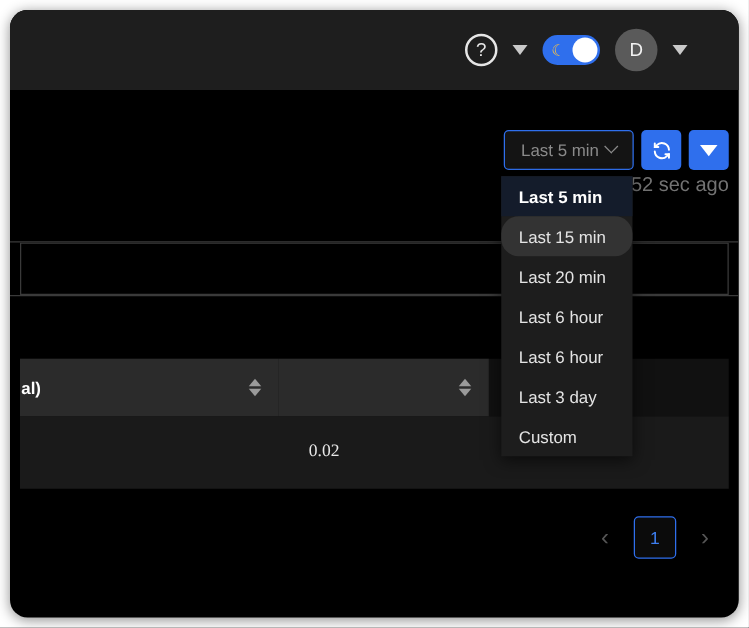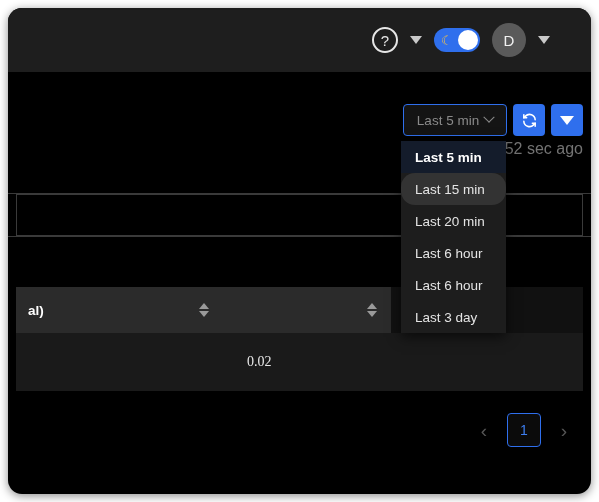--- a/index.html
+++ b/index.html
@@ -186,21 +186,21 @@
     align-items: center;
     background: #2b2b2b;
     color: #ffffff;
     font-size: 13.5px;
     font-weight: bold;
     box-sizing: border-box;
     position: relative;
   }
   .th.col1 {
     width: 207px;
-    padding-left: 12px;
+    padding-left: 1px;
     justify-content: flex-start;
   }
   .th.col2 {
     width: 192px;
     background: #1b1b1b;
     justify-content: flex-start;
     padding-left: 24px;
   }
   .th.col3 {
     width: 168px;
@@ -377,15 +377,16 @@
     <div class="page-arrow">›</div>
   </div>
 
   <div class="dropdown" id="dropdown-menu">
       <div class="dd-item selected">Last 5 min</div>
       <div class="dd-item hovered">Last 15 min</div>
       <div class="dd-item">Last 20 min</div>
       <div class="dd-item">Last 6 hour</div>
       <div class="dd-item">Last 6 hour</div>
       <div class="dd-item">Last 3 day</div>
+      <div class="dd-item">Custom</div>
     </div>
 
 </div>
 
 </body></html>

